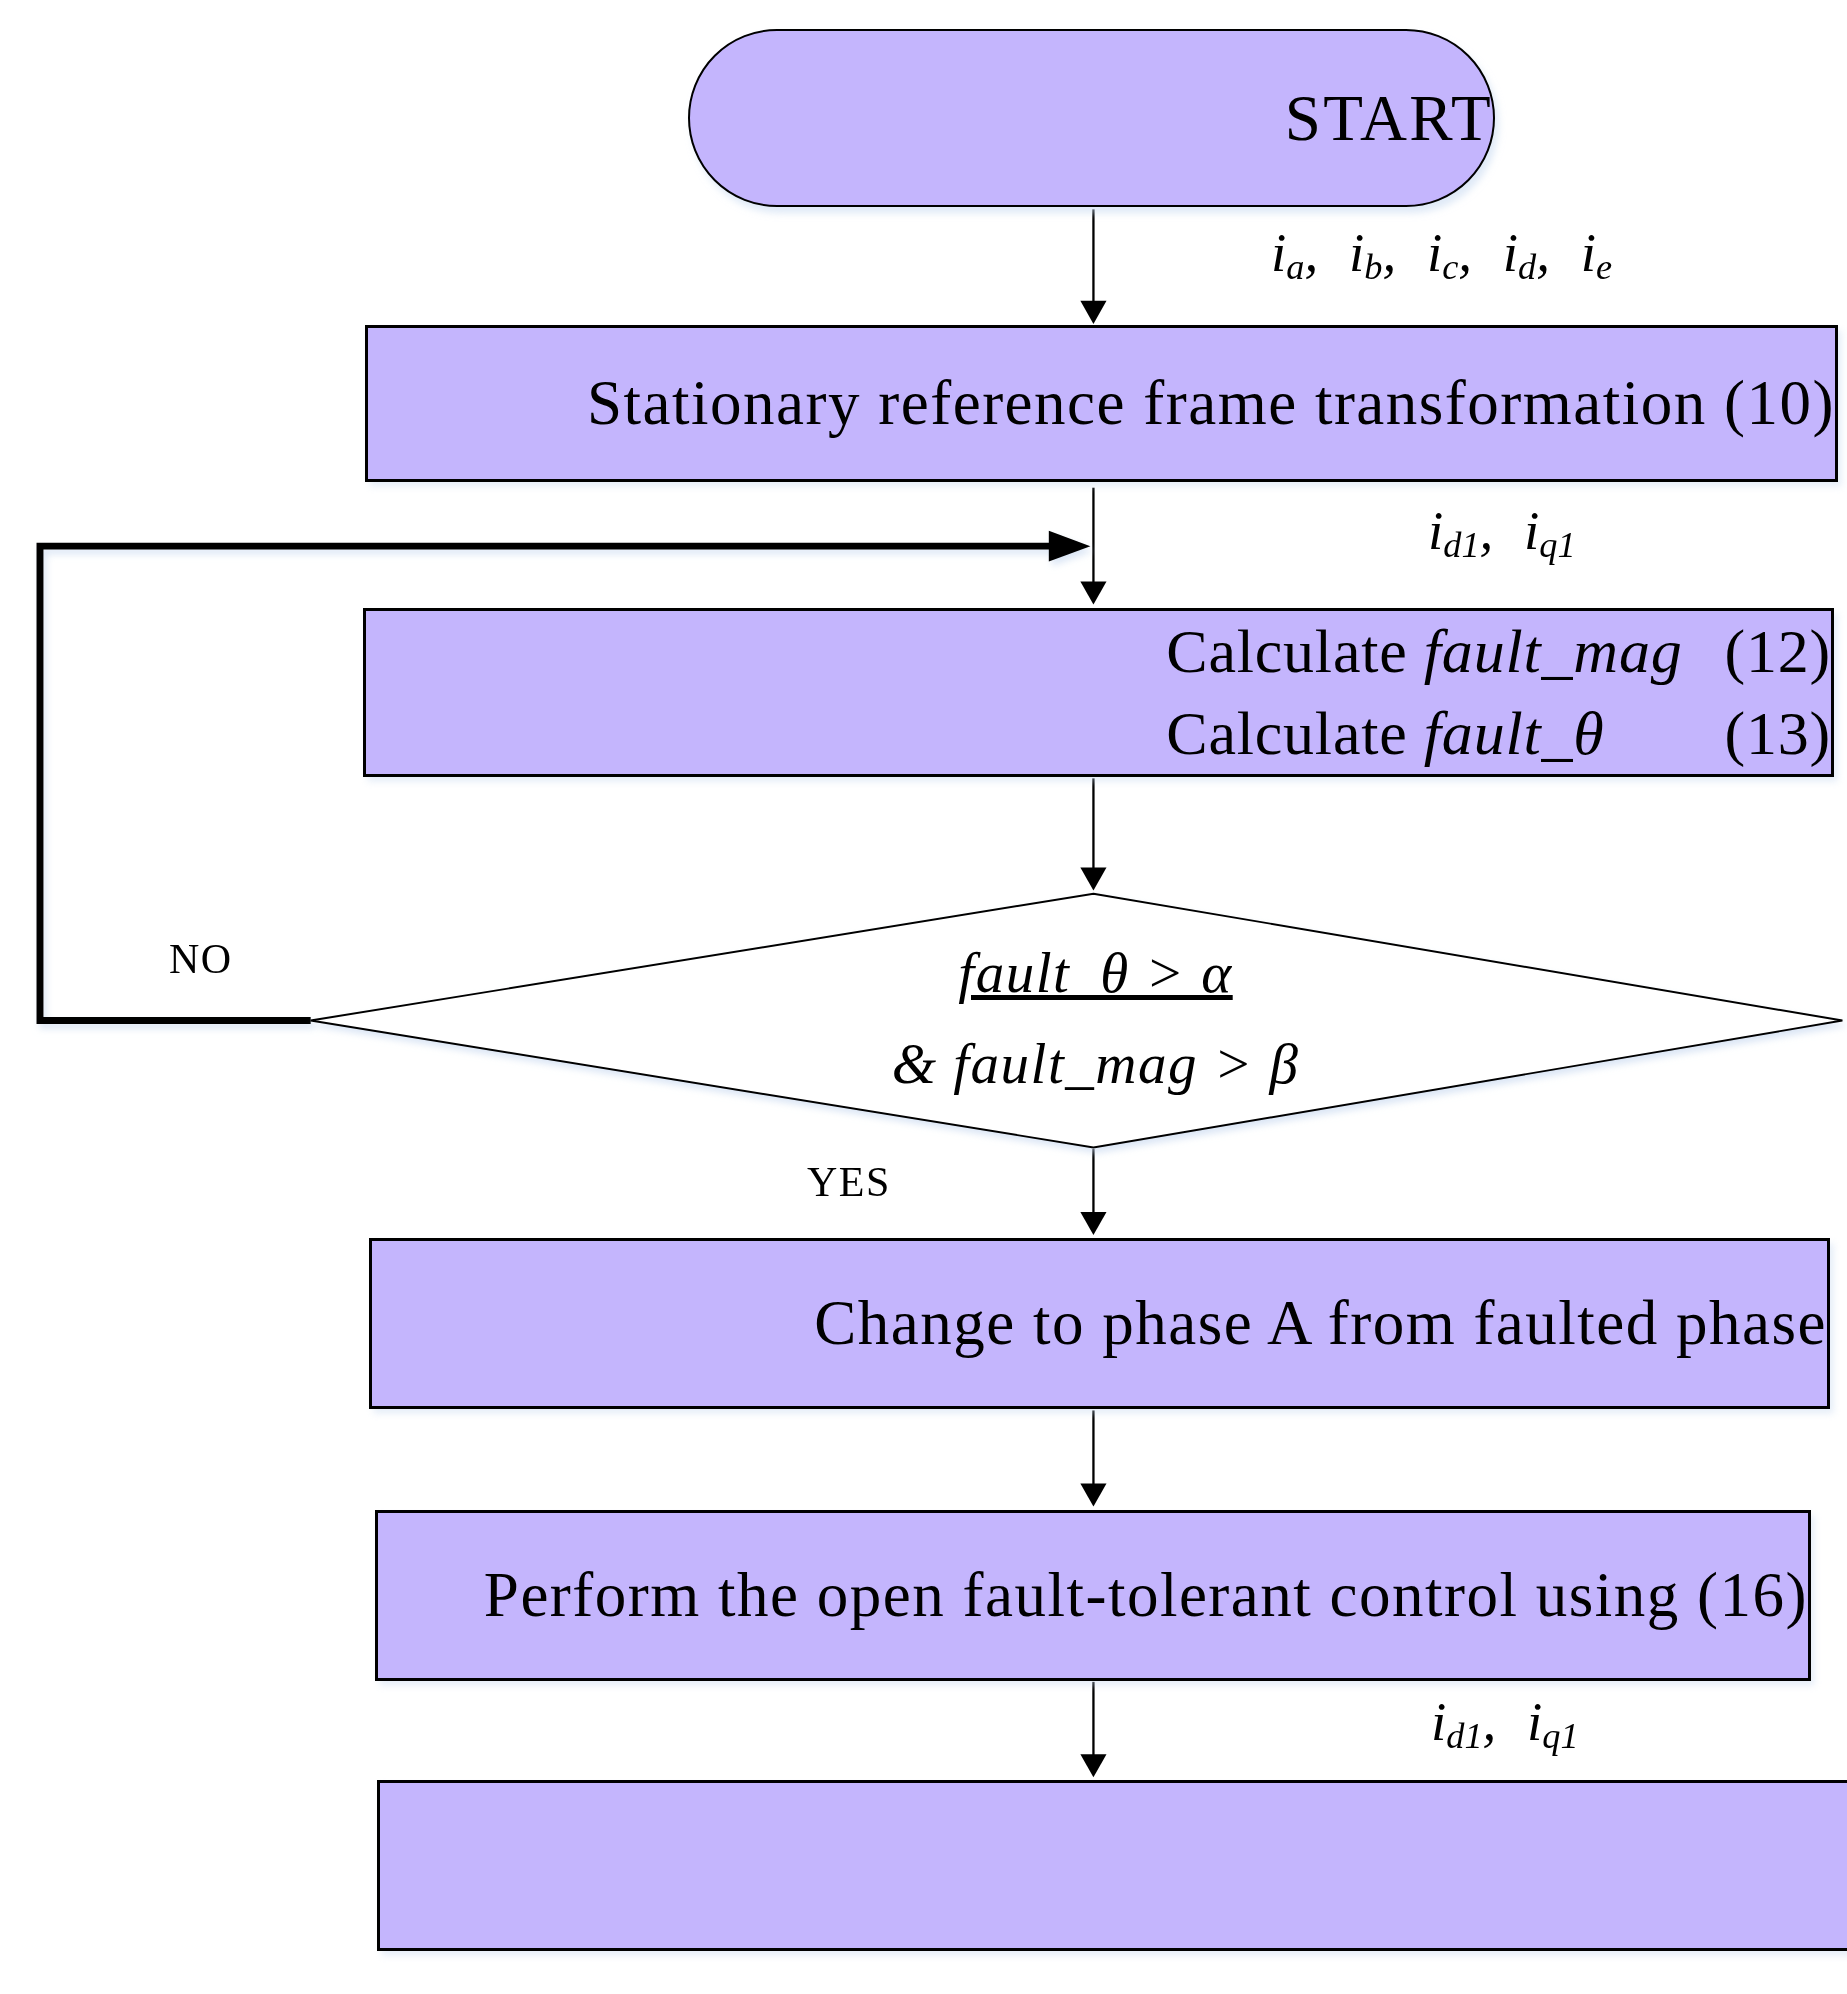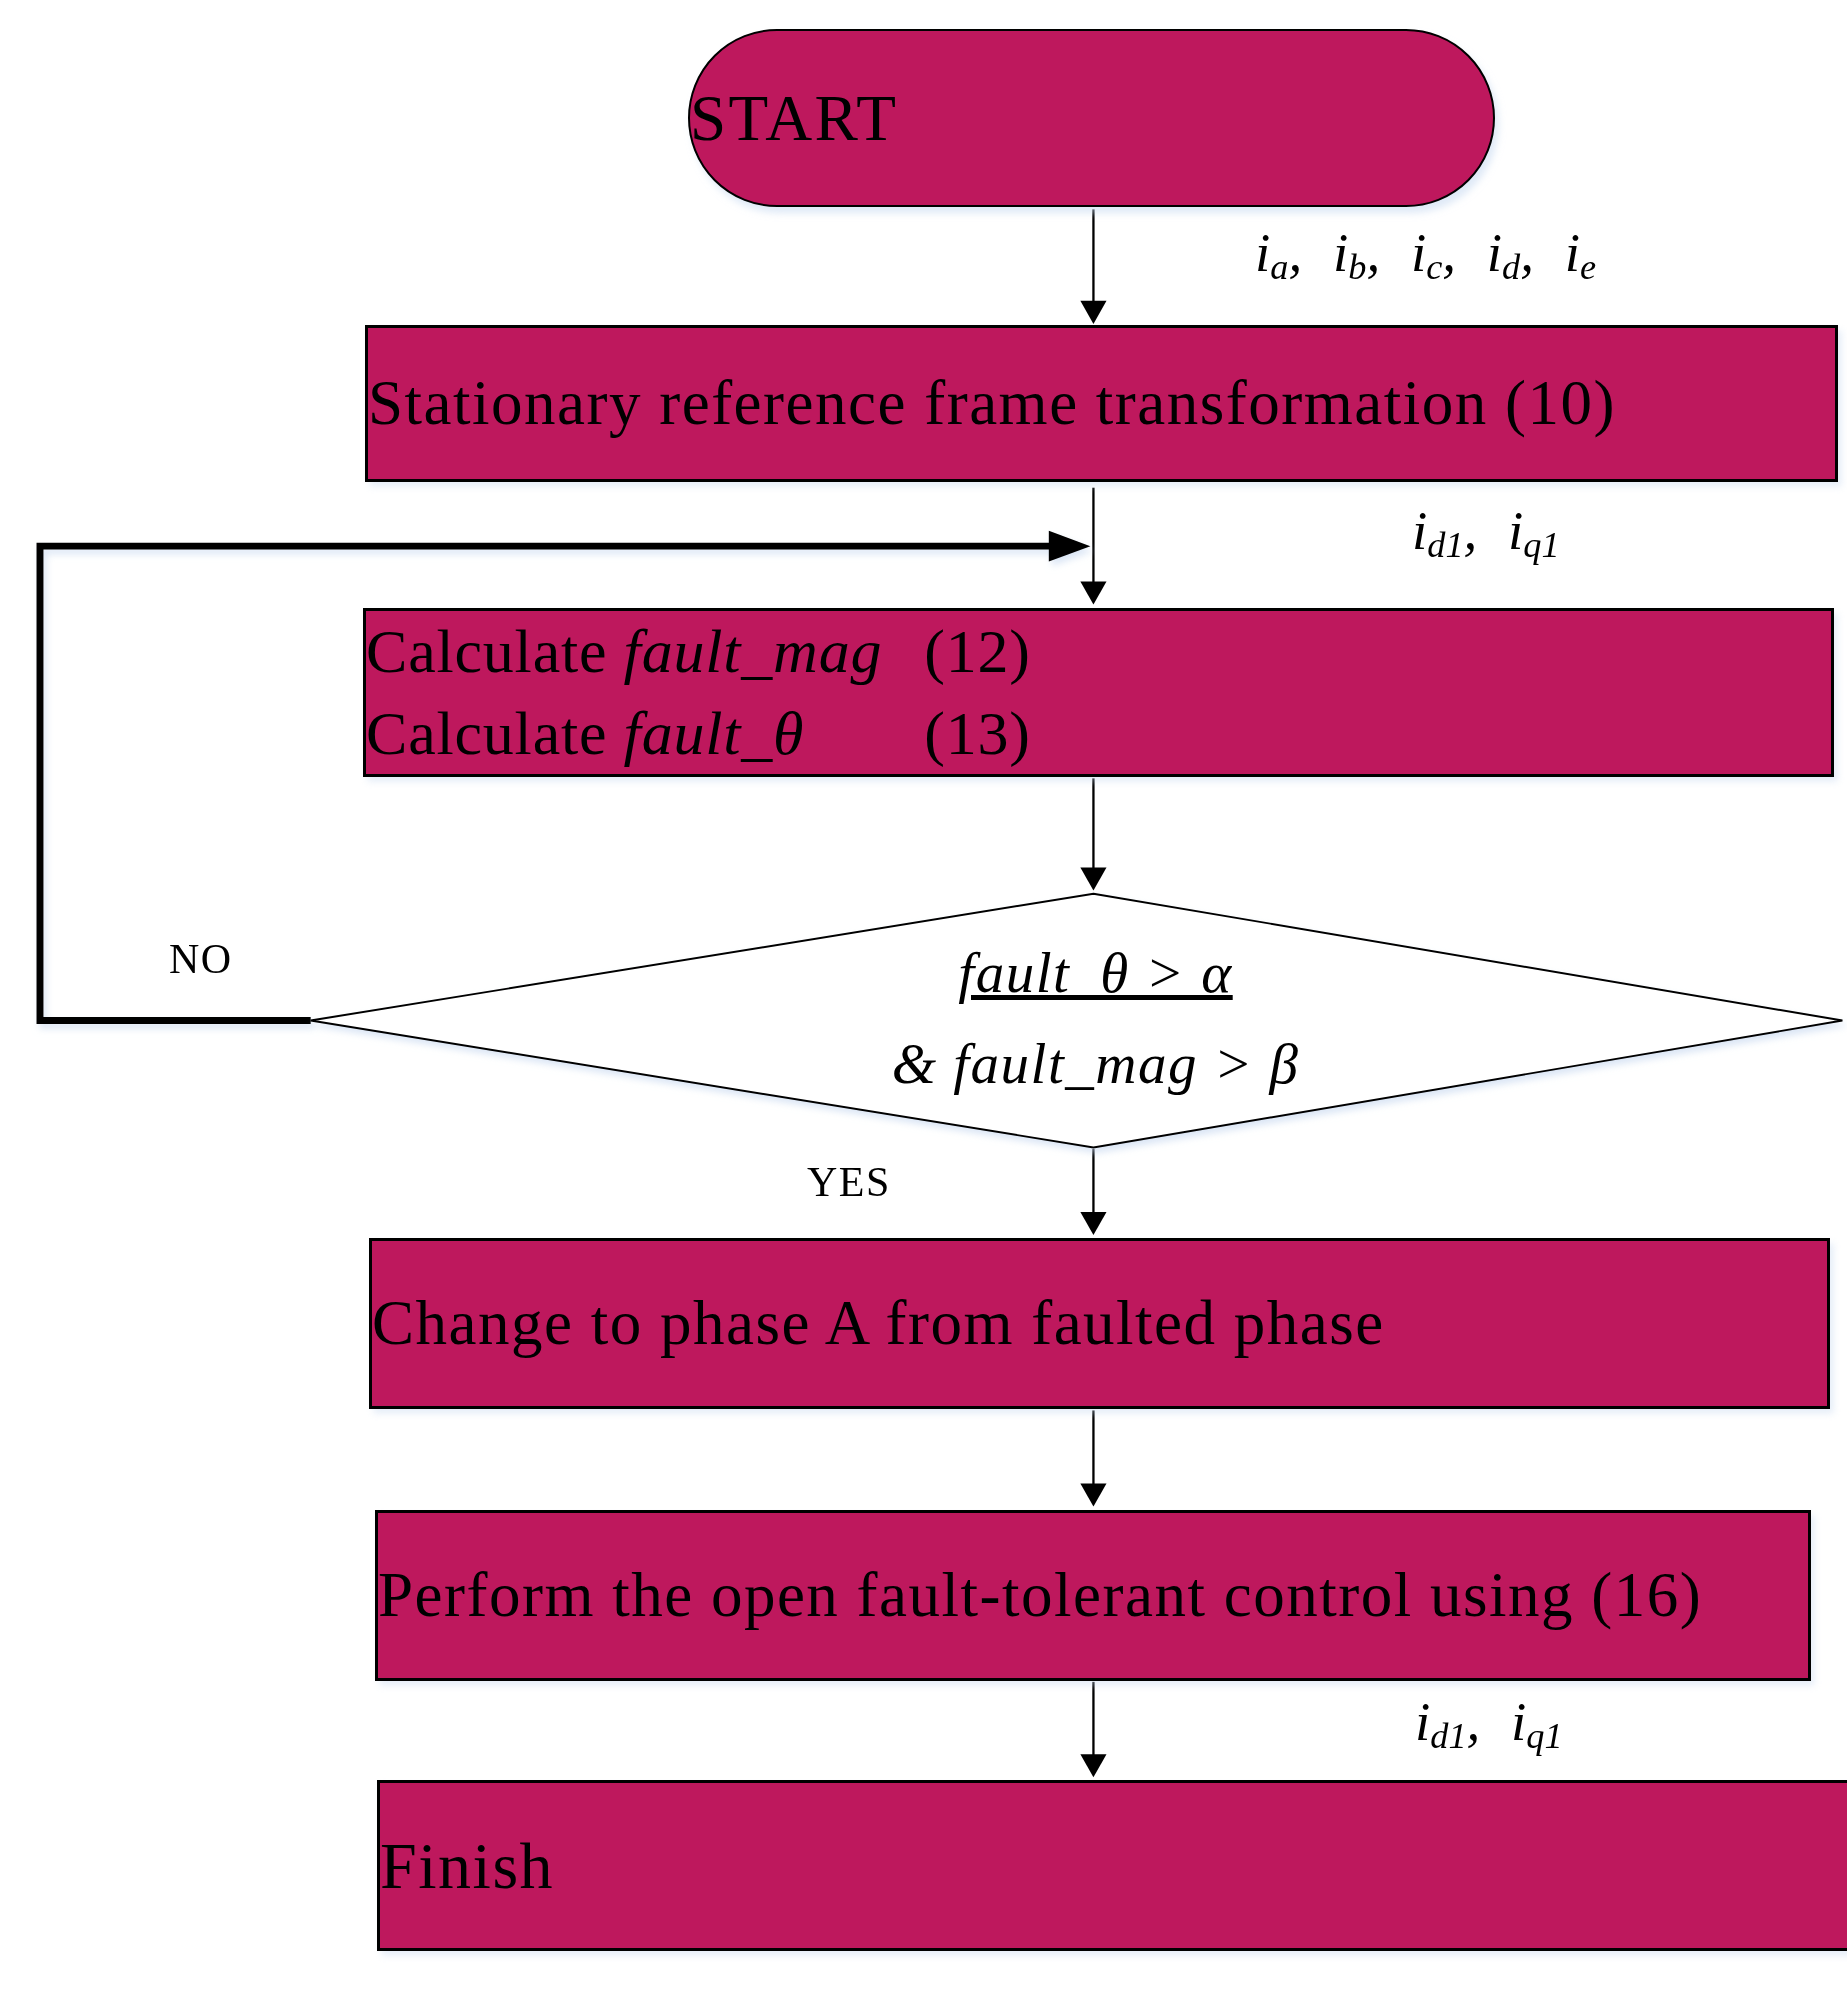--- a/index.html
+++ b/index.html
@@ -15,23 +15,23 @@
   #connector-layer {
     position: absolute;
     left: 0; top: 0;
     width: 1847px; height: 1995px;
   }
   .node {
     position: absolute;
     box-sizing: border-box;
     display: flex;
     align-items: center;
-    justify-content: flex-start;
+    justify-content: flex-end;
     text-align: center;
-    background: #be185d;
+    background: #c4b5fd;
   }
   .rect {
     border: 3.1px solid #000;
     box-shadow: 3.8px 5.4px 7px rgba(198, 216, 240, 0.45);
   }
   .oval {
     border: 2.3px solid #000;
     border-radius: 89px;
     box-shadow: 3.8px 6.2px 7.7px rgba(198, 216, 240, 0.55);
   }
@@ -66,20 +66,21 @@
     letter-spacing: 1.5px;
     white-space: nowrap;
   }
   .edge-label {
     position: absolute;
     font-size: 55px;
     font-style: italic;
     white-space: nowrap;
     word-spacing: 17px;
     line-height: 1.1;
+    margin-left: 16px;
   }
   .edge-label sub {
     font-size: 0.66em;
     line-height: 0;
     vertical-align: -0.22em;
   }
   .branch-label {
     position: absolute;
     font-size: 42px;
     letter-spacing: 1.5px;

